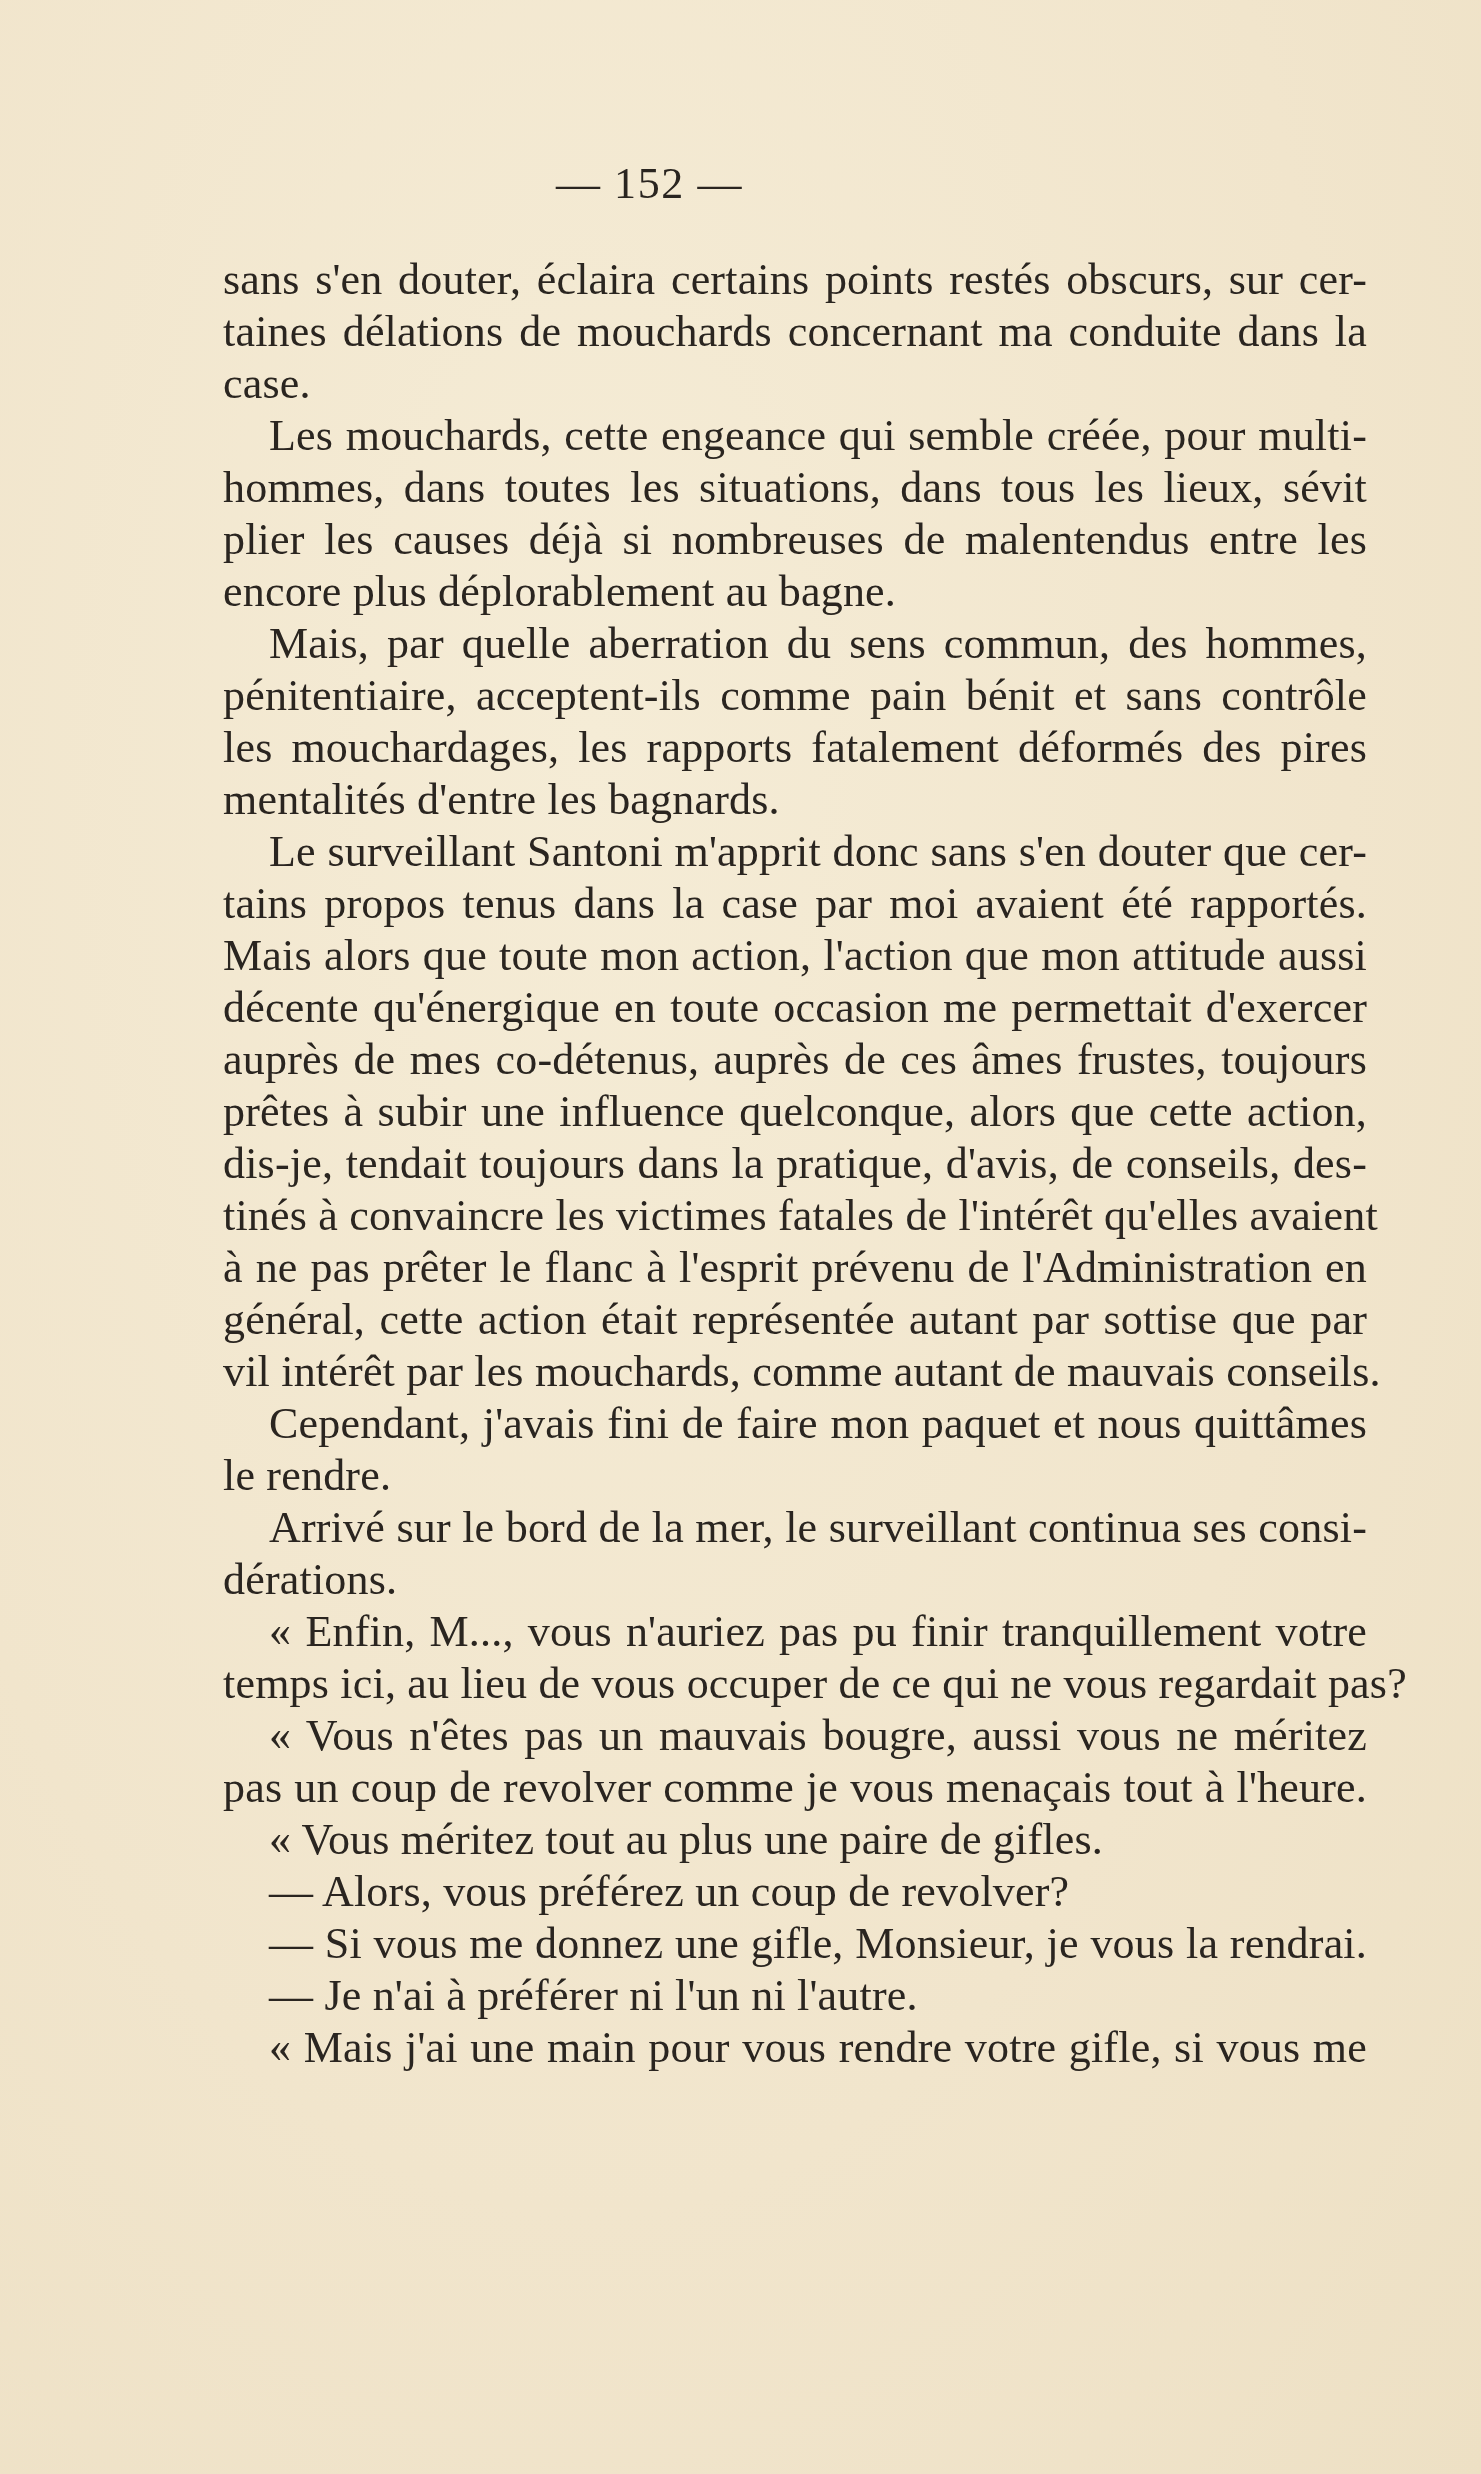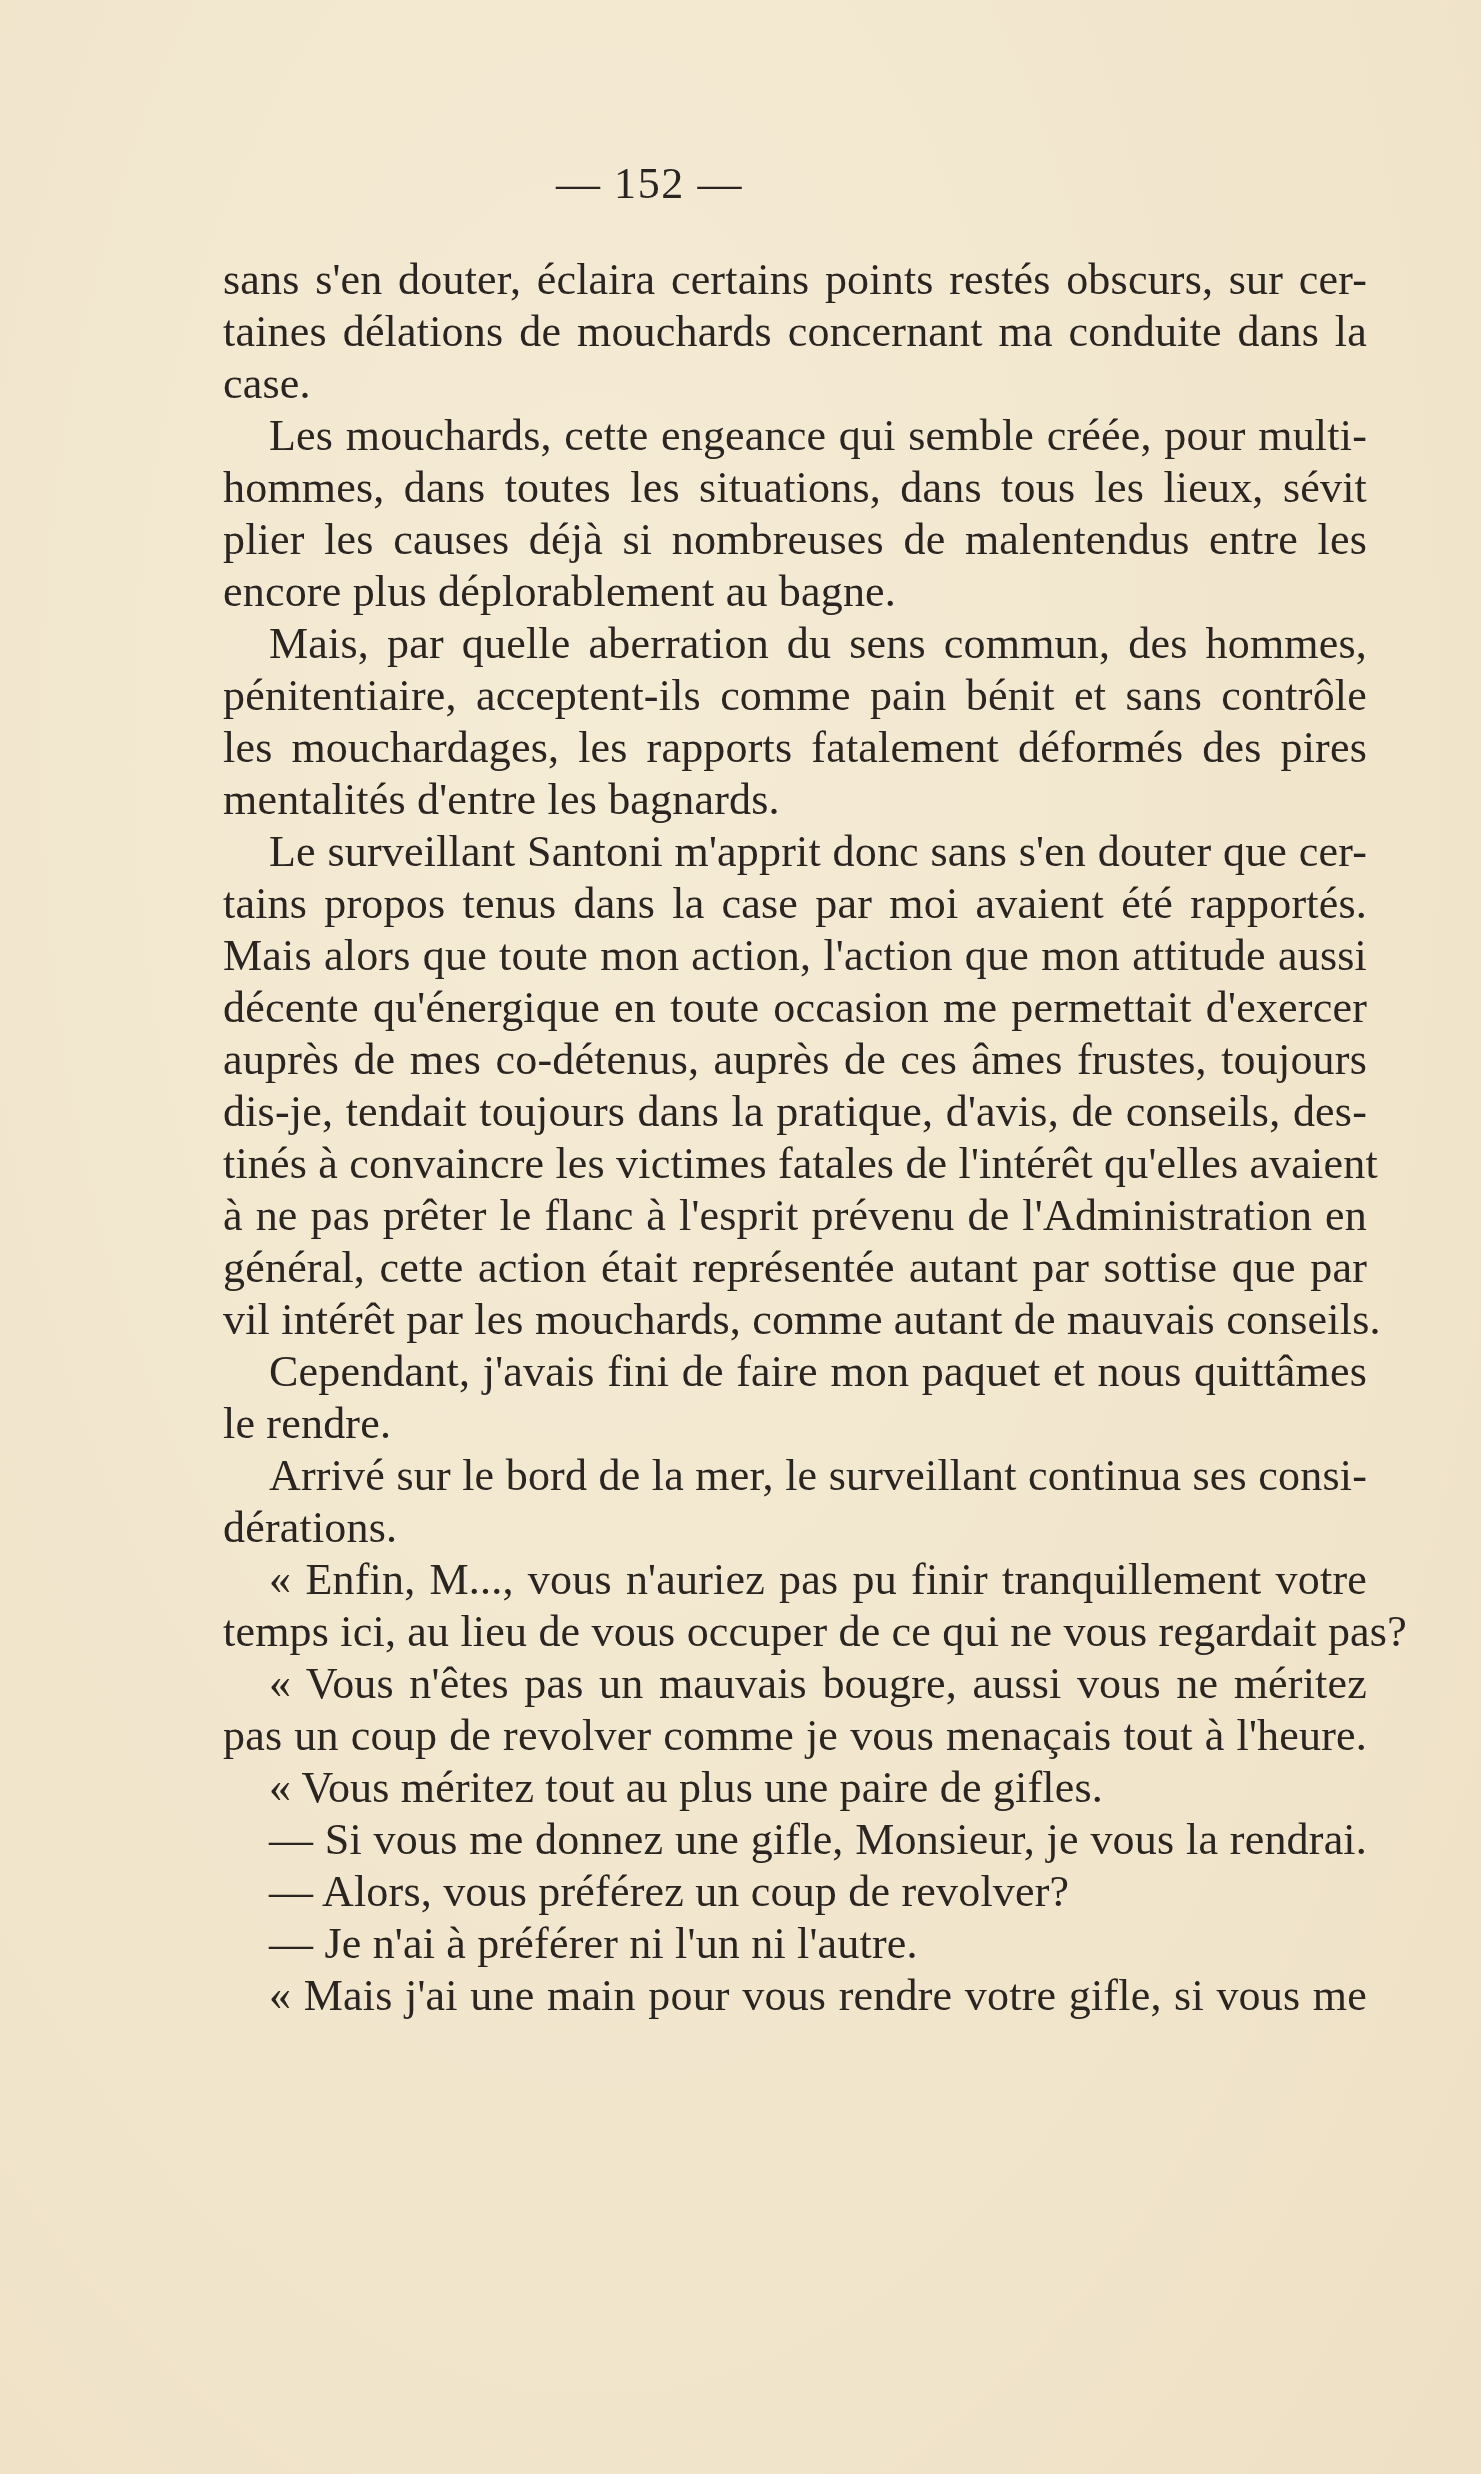--- a/index.html
+++ b/index.html
@@ -46,33 +46,34 @@
       <div class="line last">encore plus déplorablement au bagne.</div>
       <div class="line indent">Mais, par quelle aberration du sens commun, des hommes,</div>
       <div class="line">pénitentiaire, acceptent-ils comme pain bénit et sans contrôle</div>
       <div class="line">les mouchardages, les rapports fatalement déformés des pires</div>
       <div class="line last">mentalités d'entre les bagnards.</div>
       <div class="line indent">Le surveillant Santoni m'apprit donc sans s'en douter que cer-</div>
       <div class="line">tains propos tenus dans la case par moi avaient été rapportés.</div>
       <div class="line">Mais alors que toute mon action, l'action que mon attitude aussi</div>
       <div class="line">décente qu'énergique en toute occasion me permettait d'exercer</div>
       <div class="line">auprès de mes co-détenus, auprès de ces âmes frustes, toujours</div>
+      <div class="line">prêtes à subir une influence quelconque, alors que cette action,</div>
       <div class="line">dis-je, tendait toujours dans la pratique, d'avis, de conseils, des-</div>
       <div class="line">tinés à convaincre les victimes fatales de l'intérêt qu'elles avaient</div>
       <div class="line">à ne pas prêter le flanc à l'esprit prévenu de l'Administration en</div>
       <div class="line">général, cette action était représentée autant par sottise que par</div>
       <div class="line">vil intérêt par les mouchards, comme autant de mauvais conseils.</div>
       <div class="line indent">Cependant, j'avais fini de faire mon paquet et nous quittâmes</div>
       <div class="line last">le rendre.</div>
       <div class="line indent">Arrivé sur le bord de la mer, le surveillant continua ses consi-</div>
       <div class="line last">dérations.</div>
       <div class="line indent">« Enfin, M..., vous n'auriez pas pu finir tranquillement votre</div>
       <div class="line">temps ici, au lieu de vous occuper de ce qui ne vous regardait pas?</div>
       <div class="line indent">« Vous n'êtes pas un mauvais bougre, aussi vous ne méritez</div>
       <div class="line">pas un coup de revolver comme je vous menaçais tout à l'heure.</div>
       <div class="line indent last">« Vous méritez tout au plus une paire de gifles.</div>
+      <div class="line indent last">— Alors, vous préférez un coup de revolver?</div>
       <div class="line indent">— Si vous me donnez une gifle, Monsieur, je vous la rendrai.</div>
-      <div class="line indent last">— Alors, vous préférez un coup de revolver?</div>
       <div class="line indent last">— Je n'ai à préférer ni l'un ni l'autre.</div>
       <div class="line indent">« Mais j'ai une main pour vous rendre votre gifle, si vous me</div>
     </div>
 </div>
 
 
 </body></html>

